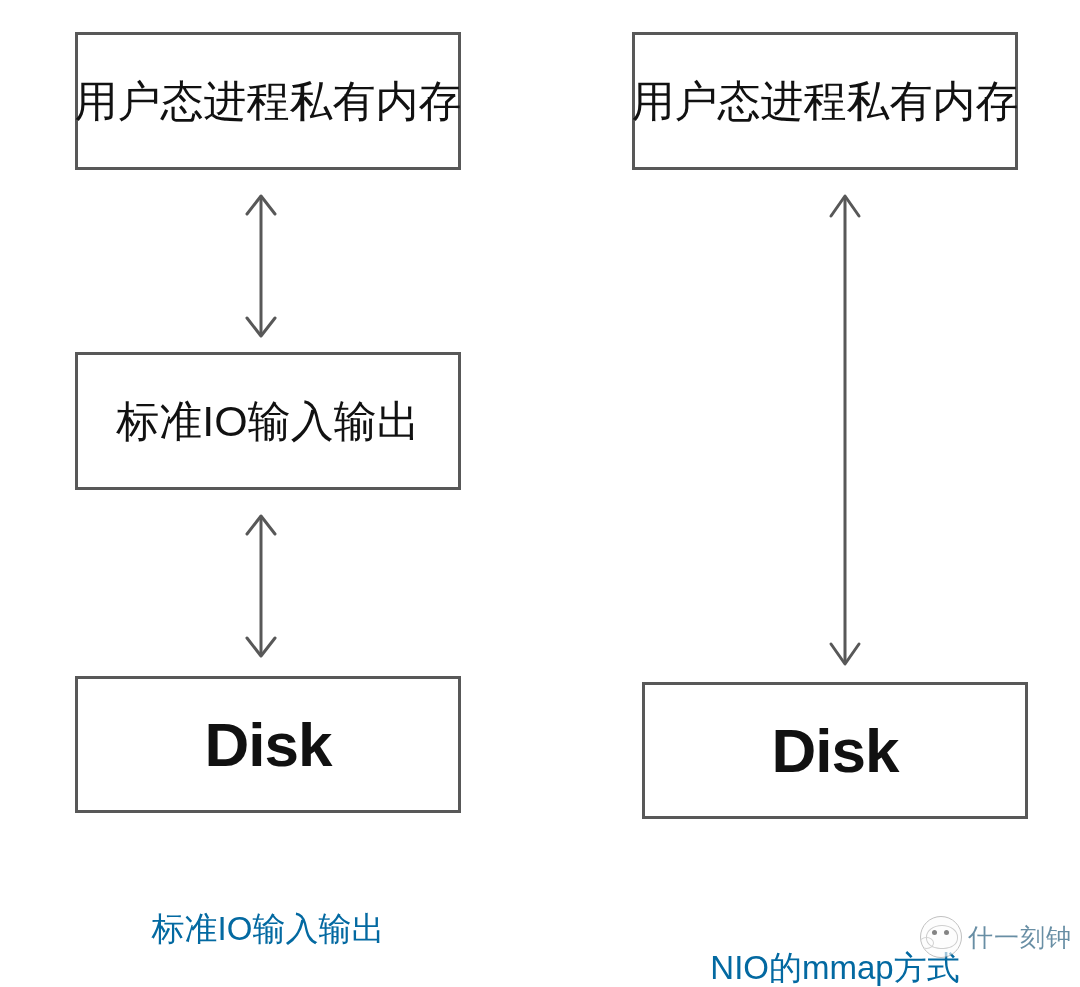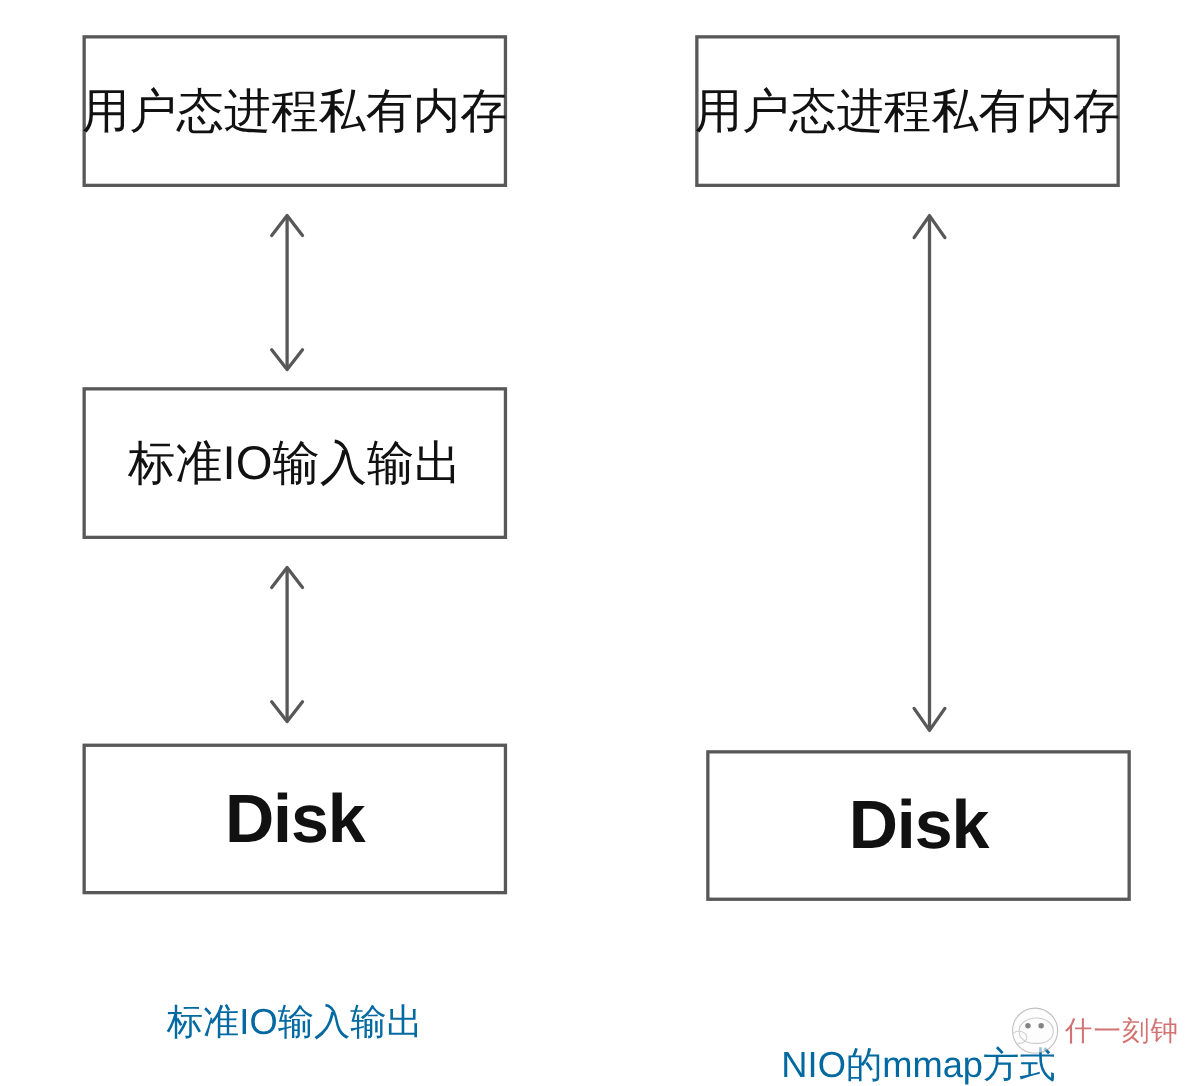--- a/index.html
+++ b/index.html
@@ -93,21 +93,21 @@
     left: -2px;
     top: 20px;
     width: 13px;
     height: 10px;
     border: 1px solid #b5b5b5;
     border-radius: 50%;
   }
   .watermark-text {
     font-size: 25px;
     line-height: 1;
-    color: #b91c1c;
+    color: #0c4a6e;
     white-space: nowrap;
     letter-spacing: 1px;
   }
 </style>
 </head>
 <body>
 
 <div id="canvas">
 
   <div class="box" style="left:75px; top:32px; width:386px; height:138px;">

